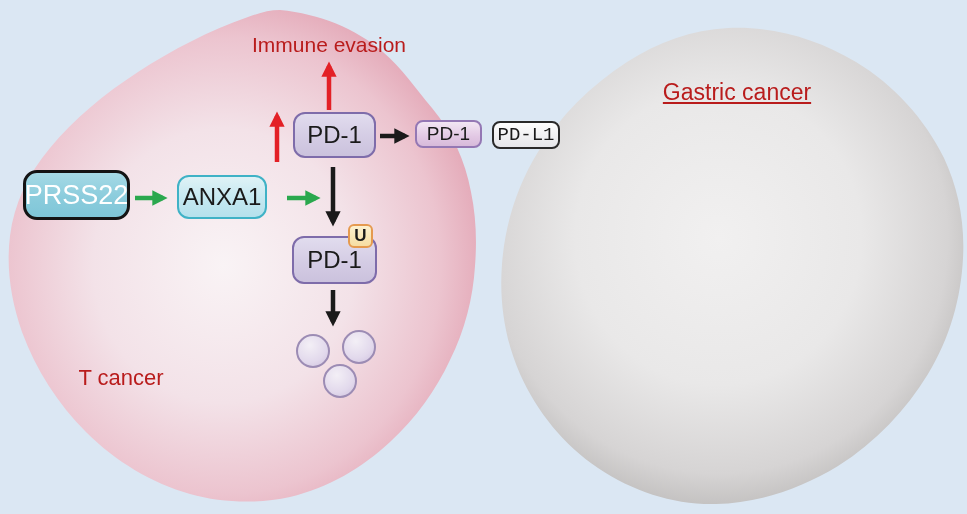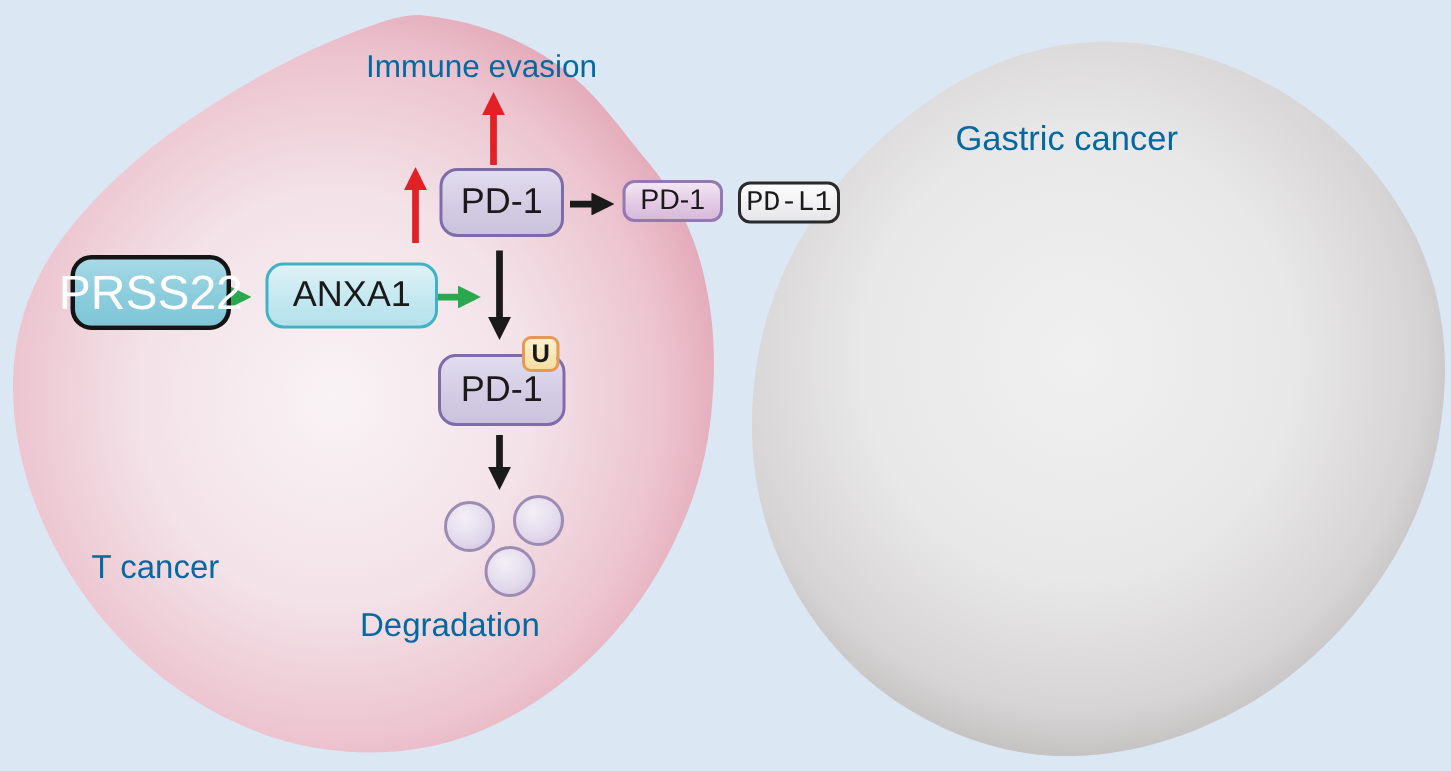--- a/index.html
+++ b/index.html
@@ -3,32 +3,32 @@
 <meta charset="utf-8">
 <style>
   html,body{margin:0;padding:0;background:#dbe7f3;}
   #stage{
     position:relative;width:967px;height:514px;overflow:hidden;
     background:#dbe7f3;
     font-family:"Liberation Sans", sans-serif;
     color:#1a1a1a;
   }
   #blobs{position:absolute;left:0;top:0;}
-  .lbl{position:absolute;color:#0369a1;white-space:nowrap;}
+  .lbl{position:absolute;text-align:center;color:#b91c1c;white-space:nowrap;}
   .node{
     position:absolute;box-sizing:border-box;display:flex;align-items:center;justify-content:center;
     color:#1a1a1a;white-space:nowrap;
   }
   .node-prss22{
     left:23px;top:170px;width:107px;height:50px;border-radius:14px;
     border:3px solid #141414;background:linear-gradient(180deg,#a6dae6 0%,#8bccdc 55%,#7fc6d8 100%);
-    color:#ffffff;font-size:32px;margin-left:24px;
+    color:#ffffff;font-size:27px;
   }
   .node-anxa1{
-    left:177px;top:175px;width:115px;height:44px;border-radius:12px;
+    left:177px;top:175px;width:90px;height:44px;border-radius:12px;
     border:2.5px solid #3fb2c6;background:linear-gradient(180deg,#dff2f6 0%,#c2e7f0 60%,#b5e1ec 100%);
     font-size:24px;
   }
   .node-pd1{
     border-radius:12px;border:2.5px solid #7e6caa;
     background:linear-gradient(180deg,#e1dcee 0%,#d4cce4 55%,#cbc2dd 100%);
     font-size:24px;
   }
   .node-pd1-top{left:293px;top:112px;width:83px;height:46px;}
   .node-pd1-ub{left:292px;top:236px;width:85px;height:48px;}
@@ -42,21 +42,21 @@
     border:2px solid #9478b4;background:linear-gradient(180deg,#f2e6f3 0%,#e2c8e4 60%,#d7bada 100%);
     font-size:19px;
   }
   .node-pdl1{
     left:492px;top:121px;width:68px;height:28px;border-radius:8px;
     border:2.2px solid #2a2a2a;background:linear-gradient(180deg,#fdfdfd 0%,#efeff1 60%,#e6e6ea 100%);
     font-size:19px;
     font-family:Liberation Mono, monospace;
   }
   .lbl-immune{left:244px;top:33px;width:170px;font-size:21px;}
-  .lbl-gastric{left:637px;top:79px;width:200px;font-size:23px;}
+  .lbl-gastric{left:637px;top:79px;width:200px;font-size:23px;text-decoration:underline;}
   .lbl-tcells{left:61px;top:365px;width:120px;font-size:22px;}
   .lbl-degradation{left:240px;top:404px;width:200px;font-size:22px;}
 </style>
 </head>
 <body>
 
 <div id="stage">
 
   <svg id="blobs" width="967" height="514" viewBox="0 0 967 514">
     <defs>
@@ -134,21 +134,20 @@
     <line x1="333" y1="290" x2="333" y2="322" stroke-width="4.5" marker-end="url(#arrow-black)" stroke="#1a1a1a"></line>
 
     <circle cx="313" cy="351" r="16" fill="url(#particleGrad)" stroke="#9c8cb4" stroke-width="2"></circle>
     <circle cx="359" cy="347" r="16" fill="url(#particleGrad)" stroke="#9c8cb4" stroke-width="2"></circle>
     <circle cx="340" cy="381" r="16" fill="url(#particleGrad)" stroke="#9c8cb4" stroke-width="2"></circle>
   </svg>
 
   <div class="lbl lbl-immune">Immune evasion</div>
   <div class="lbl lbl-gastric">Gastric cancer</div>
   <div class="lbl lbl-tcells">T cancer</div>
-  <div class="lbl lbl-degradation">Degradation</div>
 
   <div class="node node-prss22">PRSS22</div>
   <div class="node node-anxa1">ANXA1</div>
   <div class="node node-pd1 node-pd1-top">PD-1</div>
   <div class="node node-pd1 node-pd1-ub">PD-1</div>
   <div class="node node-ubiquitin">U</div>
   <div class="node node-pd1-small">PD-1</div>
   <div class="node node-pdl1">PD-L1</div>
 
 </div>

